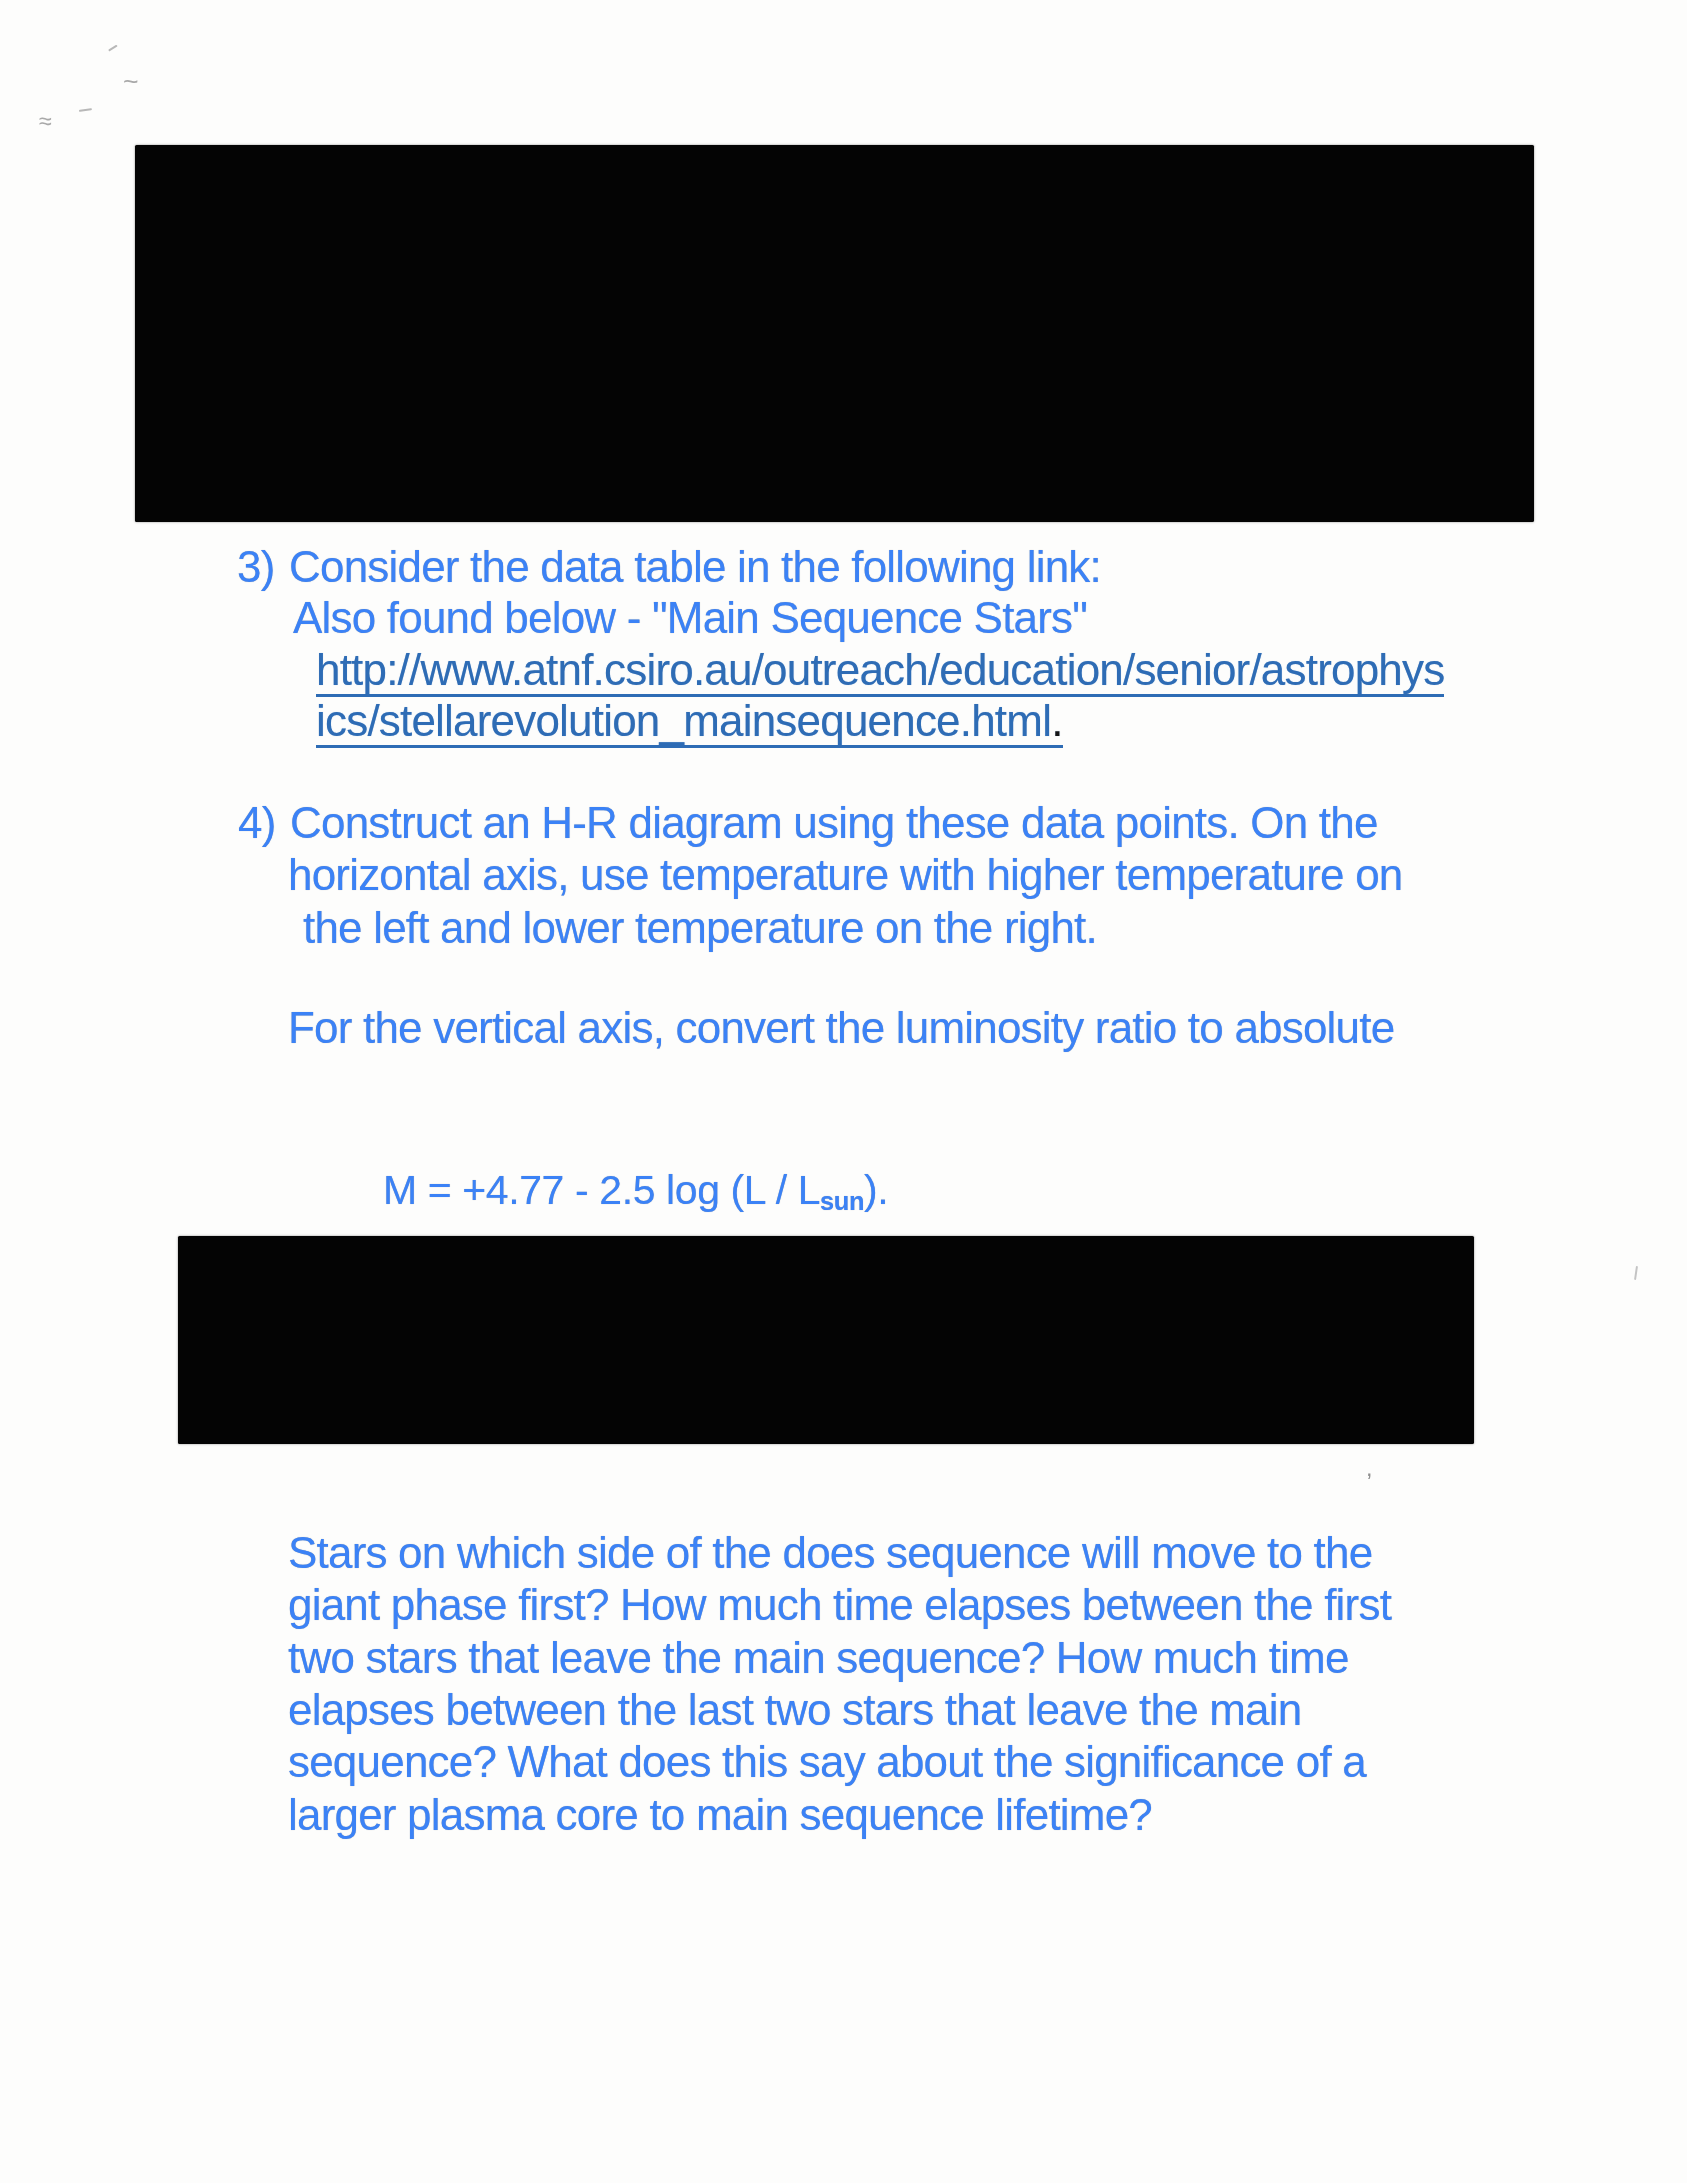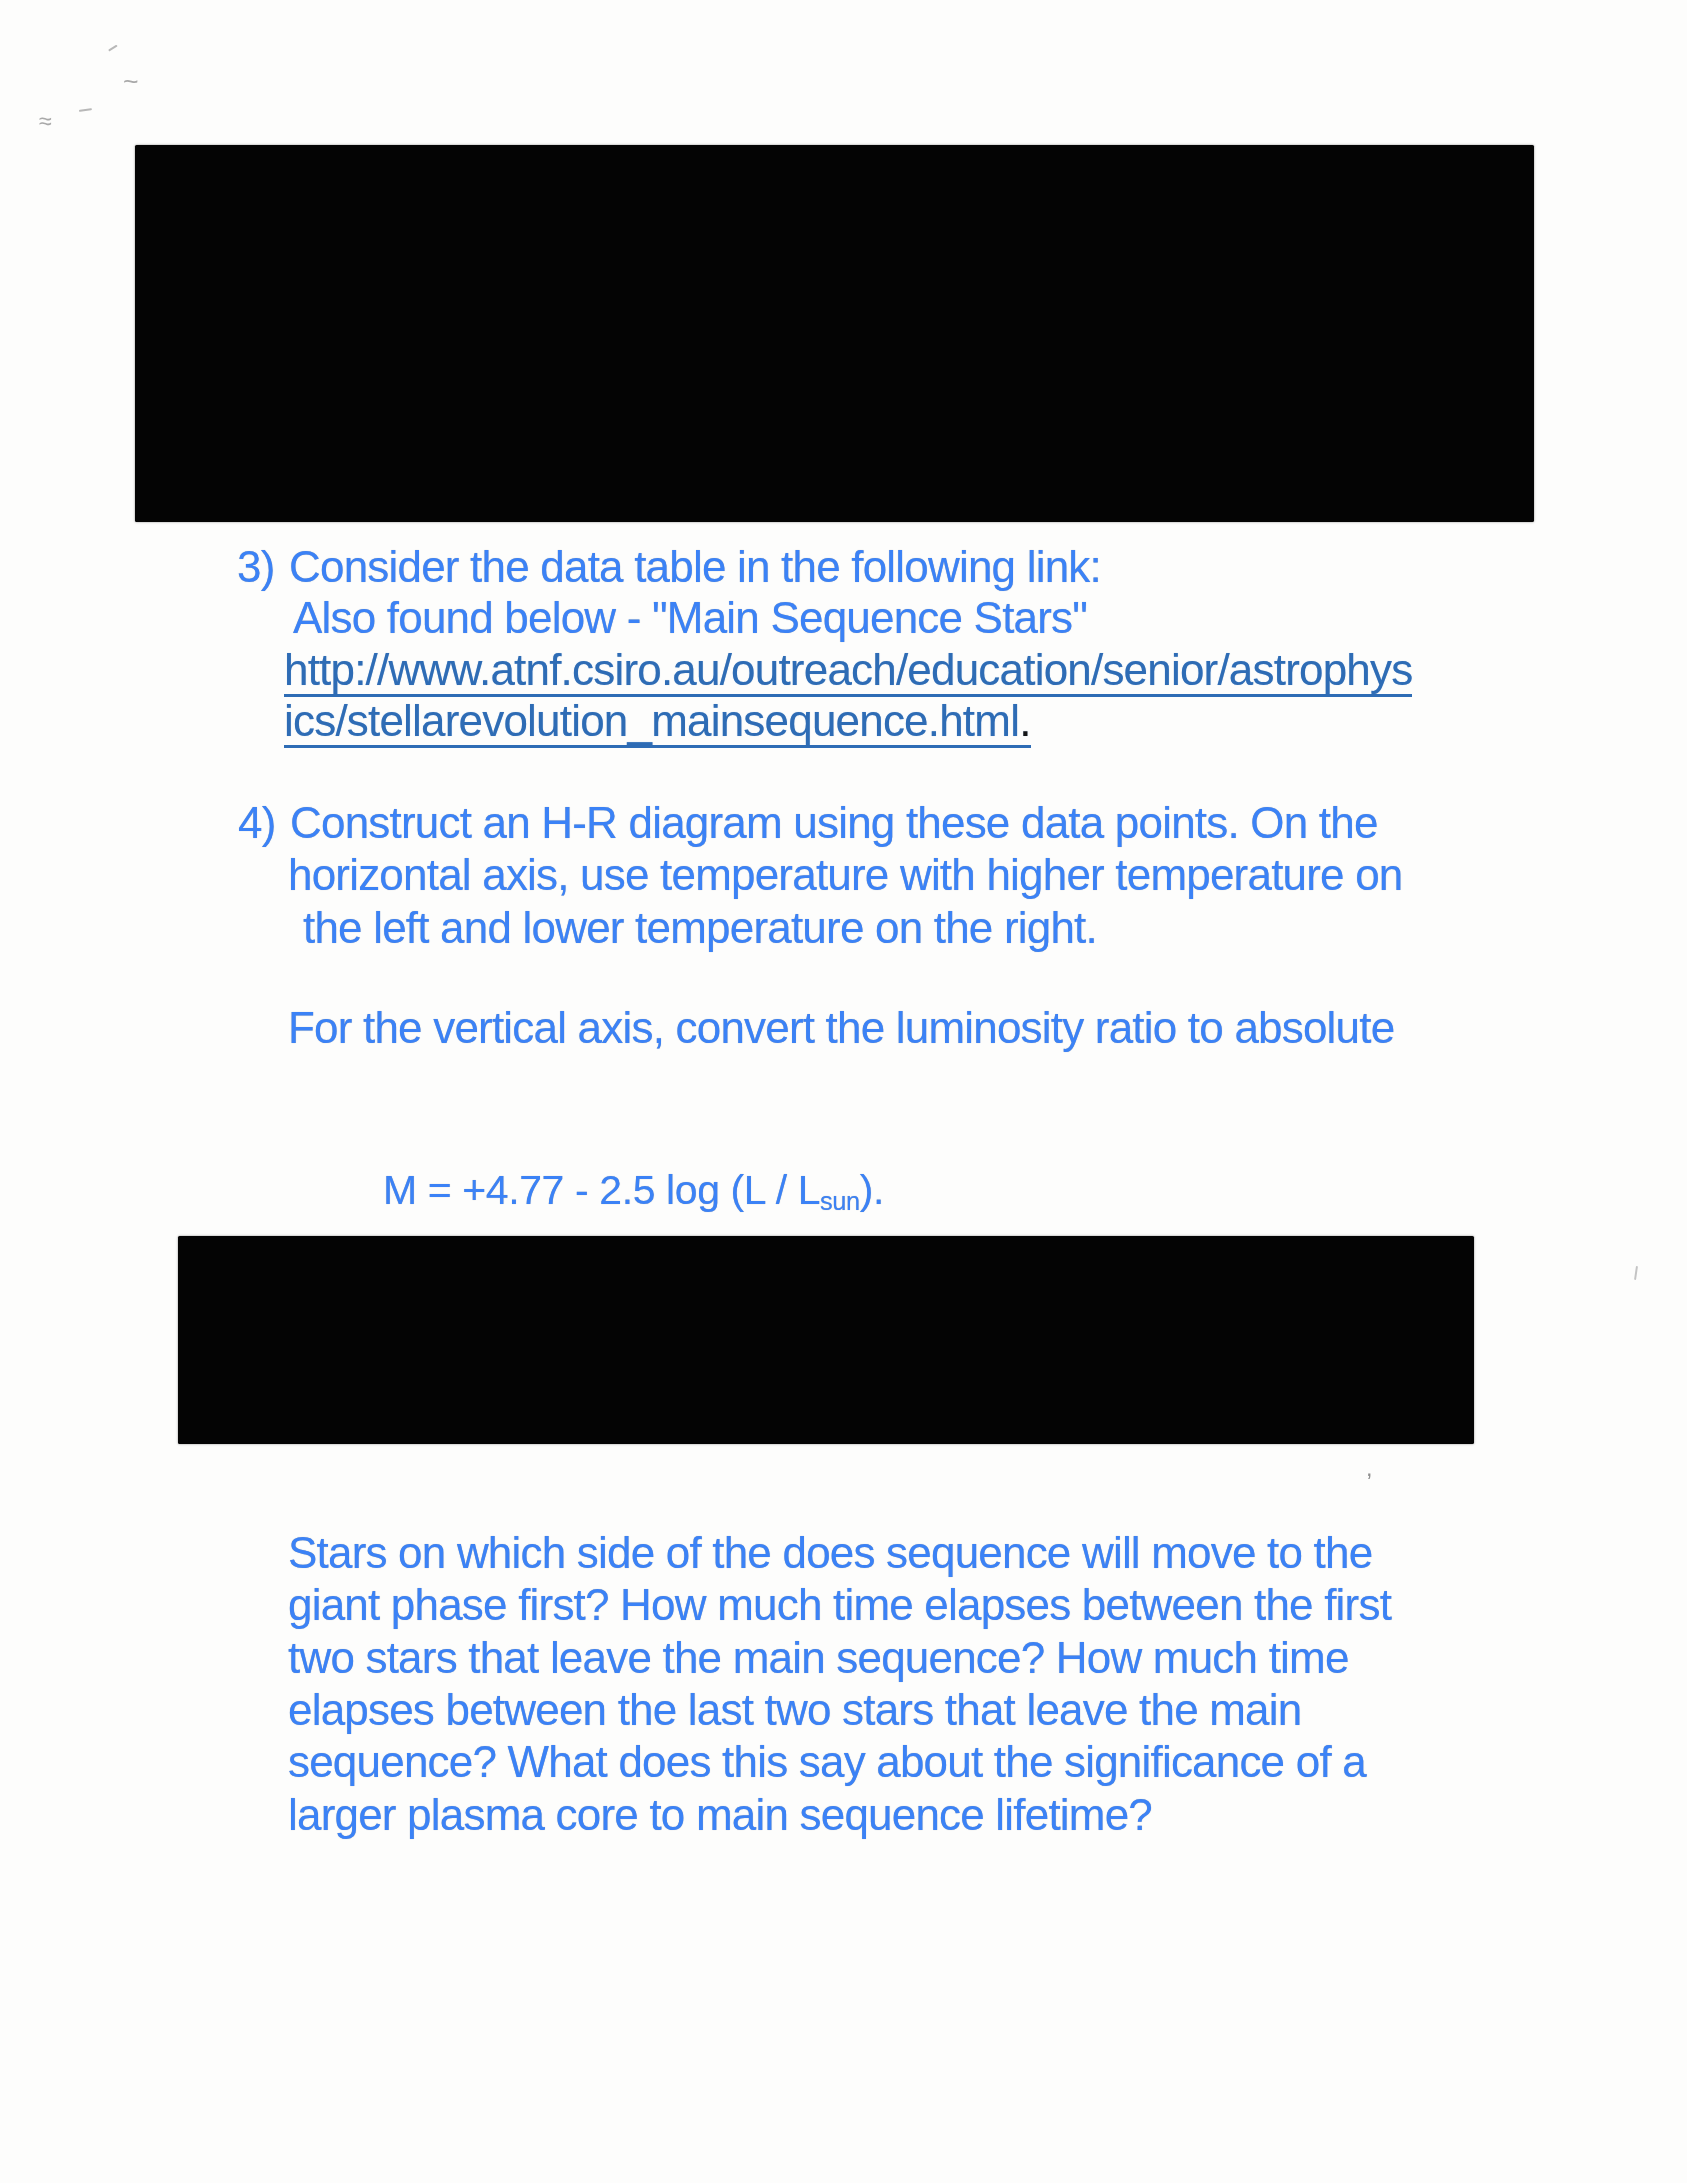--- a/index.html
+++ b/index.html
@@ -36,31 +36,33 @@
     border-radius: 1.6px;
   }
   .linkline {
     color: #2e6cb5;
     text-shadow: 0 0 0.8px rgba(46,108,181,0.45);
   }
   .linkline .underl {
     display: inline-block;
     border-bottom: 3.9px solid #2e6cb5;
     line-height: 48px;
+    margin-left: 32px;
   }
   .link-terminator {
     color: #151515;
   }
   .formula {
     font-size: 41px;
     letter-spacing: -0.4px;
   }
   .formula .sub {
     font-size: 0.62em;
     vertical-align: -0.22em;
+    font-weight: bold;
   }
   .pencil-mark {
     position: absolute;
     background: #b8b8b8;
     border-radius: 1.6px;
   }
   .pencil-glyph {
     position: absolute;
     color: #a9a9a9;
     font-family: "Liberation Sans", sans-serif;

